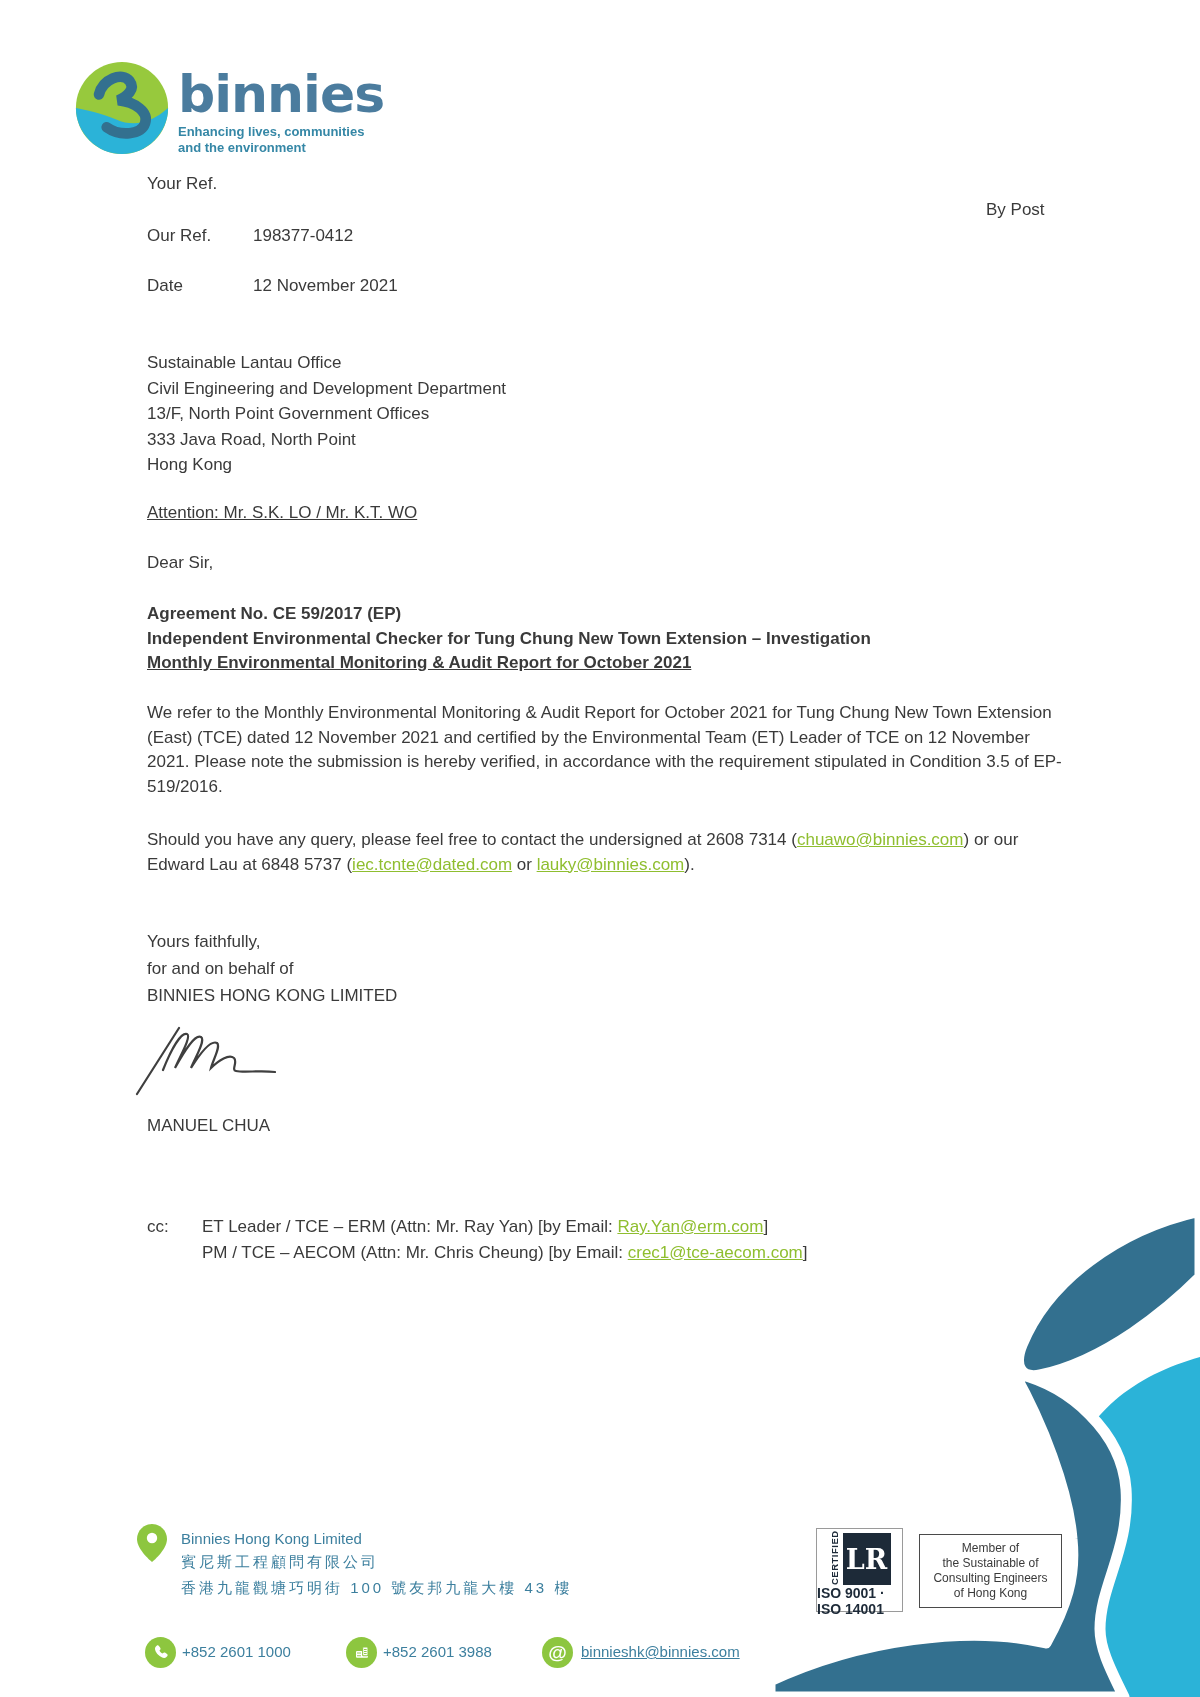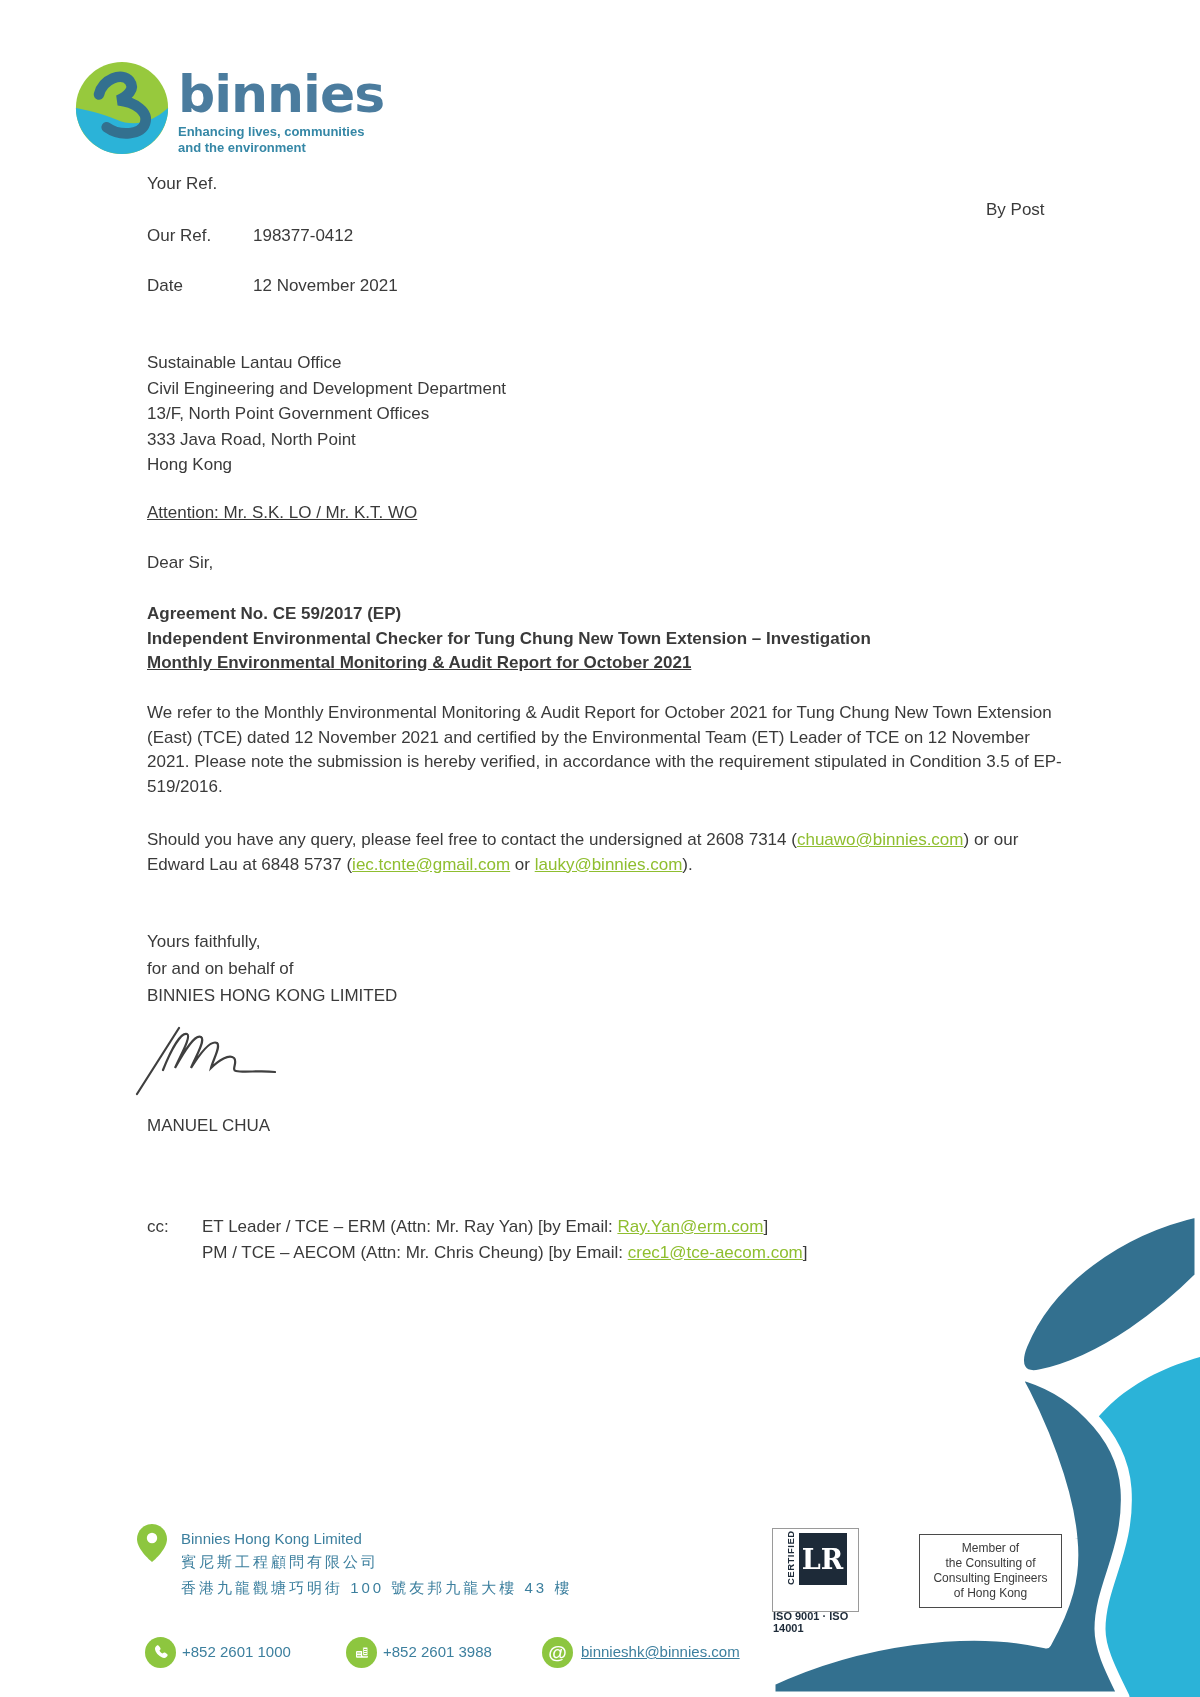--- a/index.html
+++ b/index.html
@@ -53,34 +53,34 @@
   .f-address { left:181px; top:1528px; font-size:15px; line-height:21px; }
   .f-address .zh { font-size:15px; line-height:26px; letter-spacing:3px; }
   .circle-icon {
     width:31px; height:31px; border-radius:50%; background:var(--green);
     display:flex; align-items:center; justify-content:center; color:#fff;
   }
   .contact-text { font-size:15px; top:1643px; }
   .contact-text a { color:var(--footer-blue); text-decoration:underline; }
 
   .lr-box {
-    left:772px; top:1528px; width:87px; height:84px; border:1px solid #9a9a9a;
-    background:#fff; display:flex; flex-direction:column; align-items:center;gap:16px;
+    left:816px; top:1528px; width:87px; height:84px; border:1px solid #9a9a9a;
+    background:#fff; display:flex; flex-direction:column; align-items:center;
   }
   .lr-top { display:flex; align-items:center; margin-top:4px; }
   .lr-vert {
     writing-mode:vertical-rl; transform:rotate(180deg);
     font-size:9.5px; font-weight:bold; color:#1d2a38; letter-spacing:0.5px; height:52px; text-align:center;
   }
   .lr-glyph {
     width:48px; height:52px; background:#1d2a38; color:#fff; margin-left:3px;
     display:flex; align-items:center; justify-content:center;
     font-size:27px; font-weight:bold; font-family:"DejaVu Serif", serif;
   }
-  .lr-iso { font-size:11px; color:#1d2a38; margin-top:9px; font-weight:bold; }
+  .lr-iso { font-size:14px; color:#1d2a38; margin-top:0; font-weight:bold; }
 
   .ace-box {
     left:919px; top:1534px; width:143px; height:74px; border:1.5px solid #4a4a4a;
     display:flex; flex-direction:column; align-items:center; justify-content:center;
     font-size:12px; line-height:15px; color:#3a3a3a; text-align:right; background:#fff;
   }
 
   .swirl { right:0; bottom:0; }
 </style>
 </head>
@@ -136,21 +136,21 @@
   <div class="abs salutation">Dear Sir,</div>
 
   <div class="abs subject">
     <div>Agreement No. CE 59/2017 (EP)</div>
     <div>Independent Environmental Checker for Tung Chung New Town Extension – Investigation</div>
     <div class="u">Monthly Environmental Monitoring &amp; Audit Report for October 2021</div>
   </div>
 
   <div class="abs para para1">We refer to the Monthly Environmental Monitoring &amp; Audit Report for October 2021 for Tung Chung New Town Extension (East) (TCE) dated 12 November 2021 and certified by the Environmental Team (ET) Leader of TCE on 12 November 2021. Please note the submission is hereby verified, in accordance with the requirement stipulated in Condition 3.5 of EP-519/2016.</div>
 
-  <div class="abs para para2"><span>Should you have any query, please feel free to contact the undersigned at 2608 7314 (</span><a class="green-link" href="#">chuawo@binnies.com</a><span>) or our Edward Lau at 6848 5737 (</span><a class="green-link" href="#">iec.tcnte@gmail.com</a><span> or </span><a class="green-link" href="#">lauky@binnies.com</a><span>).</span></div>
+  <div class="abs para para2"><span>Should you have any query, please feel free to contact the undersigned at 2608 7314 (</span><a class="green-link" href="#">chuawo@binnies.com</a><span>) or our Edward Lau at 6848 5737 (</span><a class="green-link" href="#">iec.tcnte@dated.com</a><span> or </span><a class="green-link" href="#">lauky@binnies.com</a><span>).</span></div>
 
   <div class="abs closing">
     <div>Yours faithfully,</div>
     <div>for and on behalf of</div>
     <div>BINNIES HONG KONG LIMITED</div>
   </div>
 
   <svg class="abs signature" width="160" height="80" viewBox="0 0 160 80">
     <path d="M4,76 L46,10 M30,52 C38,32 48,14 54,16 C59,18 46,40 42,50 C52,32 62,16 68,19 C73,22 62,40 58,50
              C68,34 78,22 84,25 C88,28 80,42 78,50 C86,42 96,36 101,40 C105,44 98,52 103,53 C112,55 126,52 142,54" fill="none" stroke="#3f3f3f" stroke-width="2.2" stroke-linecap="round"></path>
@@ -209,18 +209,18 @@
   <div class="abs lr-box">
     <div class="lr-top">
       <div class="lr-vert">CERTIFIED</div>
       <div class="lr-glyph">LR</div>
     </div>
     <div class="lr-iso">ISO 9001 · ISO 14001</div>
   </div>
 
   <div class="abs ace-box">
     <div>Member of</div>
-    <div>the Consulting of</div>
+    <div>the Sustainable of</div>
     <div>Consulting Engineers</div>
     <div>of Hong Kong</div>
   </div>
 
 </div>
 
 </body></html>

